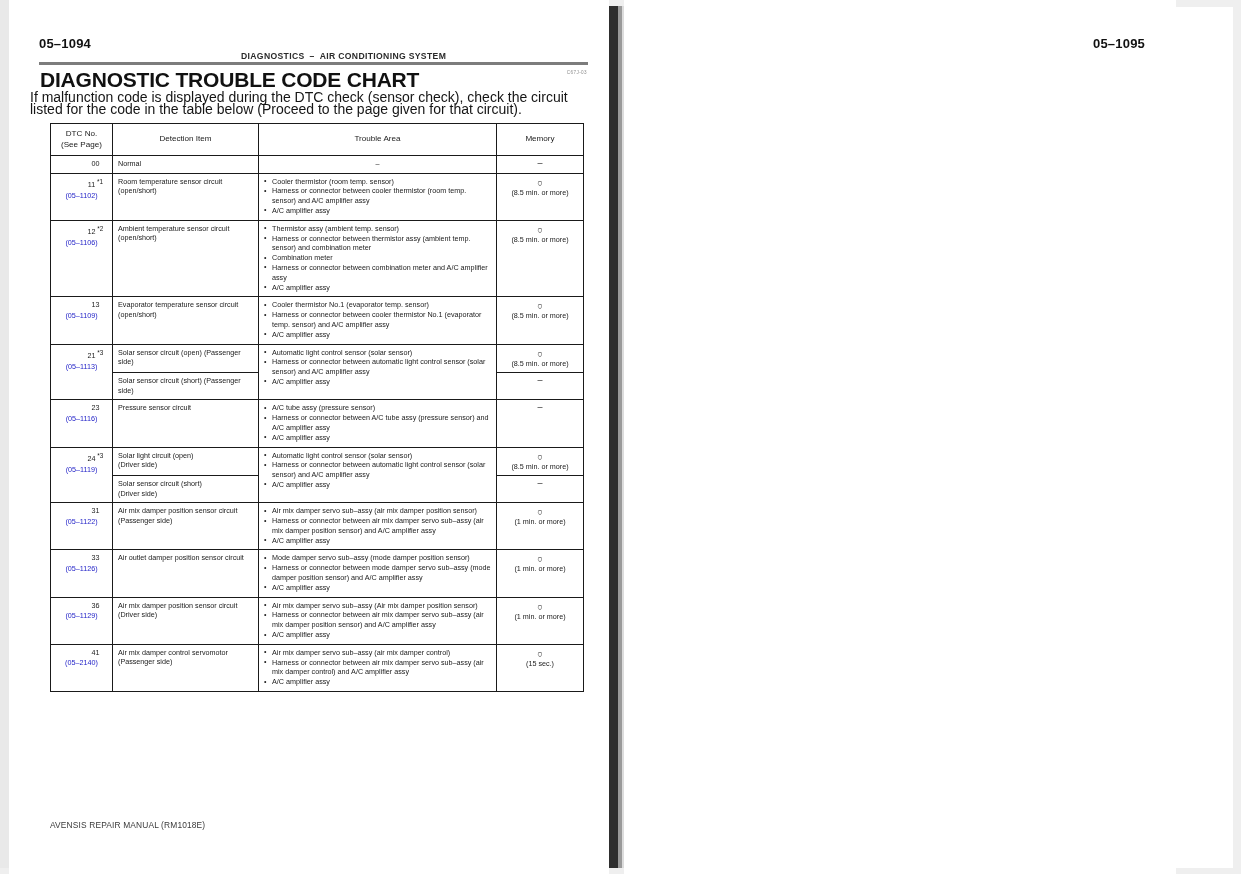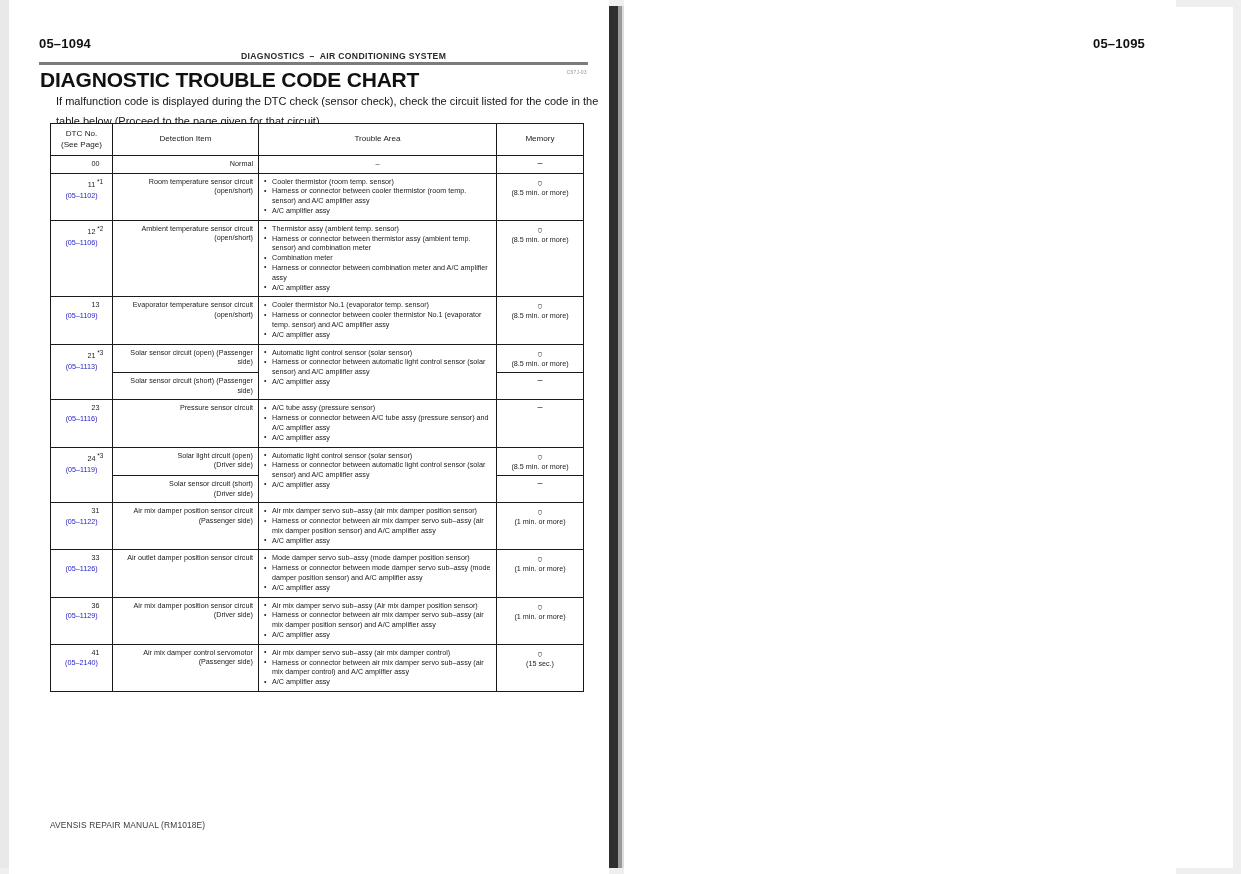--- a/index.html
+++ b/index.html
@@ -60,22 +60,22 @@
     position: absolute; left: 31px; top: 68px;
     font-size: 21px; font-weight: bold; letter-spacing: -.2px;
     color: #111;
   }
   .refcode {
     position: absolute; right: 22px; top: 70px;
     font-size: 4.6px; letter-spacing: .4px; color: #8d8d8d;
     font-family: "Liberation Sans", sans-serif;
   }
   .lead {
-    position: absolute; left: 47px; top: 91px; width: 550px;
-    font-size: 11px; line-height: 20px; color: #151515;
+    position: absolute; left: 21px; top: 91px; width: 550px;
+    font-size: 14px; line-height: 12px; color: #151515;
   }
 
   
   table.dtc {
     position: absolute;
     border-collapse: collapse;
     table-layout: fixed;
     background: #fff;
     padding-left: 32px;
   }
@@ -118,21 +118,21 @@
     text-align: center;
     vertical-align: middle;
     font-size: 7.3px;
     line-height: 10px;
     padding: 4px 2px;
   }
   td.mem-cell .circ { font-size: 9.5px; display: block; line-height: 11px; }
   td.mem-cell .dur  { display: block; white-space: nowrap; }
   td.mem-cell .dash { font-size: 9px; }
 
-  td.det-cell { line-height: 10.2px; text-align: right; }
+  td.det-cell { line-height: 10.2px; }
   td.center-dash { text-align: center; vertical-align: middle; font-size: 9px; }
 
   ul.ta { margin: 0; padding: 0; list-style: none; }
   ul.ta li {
     position: relative;
     padding-left: 8px;
     margin-bottom: 0px;
     line-height: 9.8px;
   }
   ul.ta li::before {

